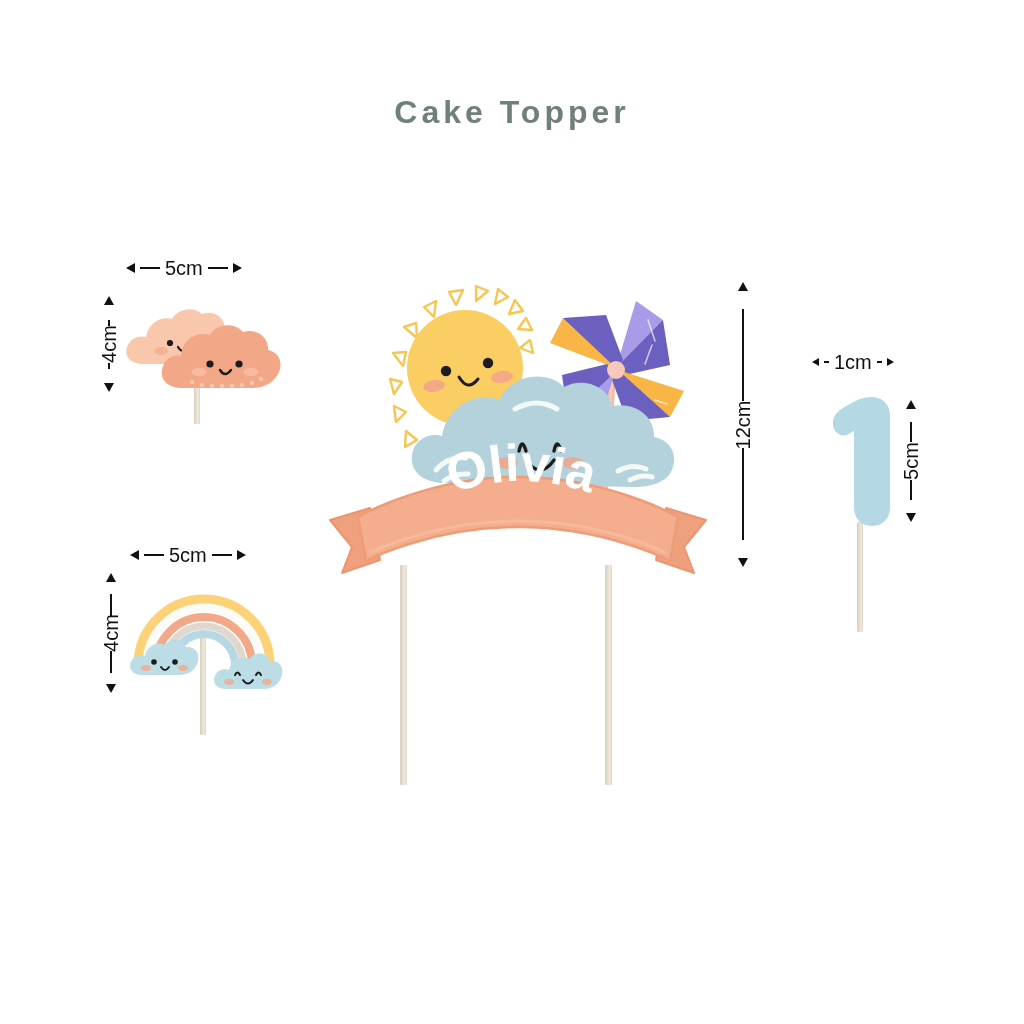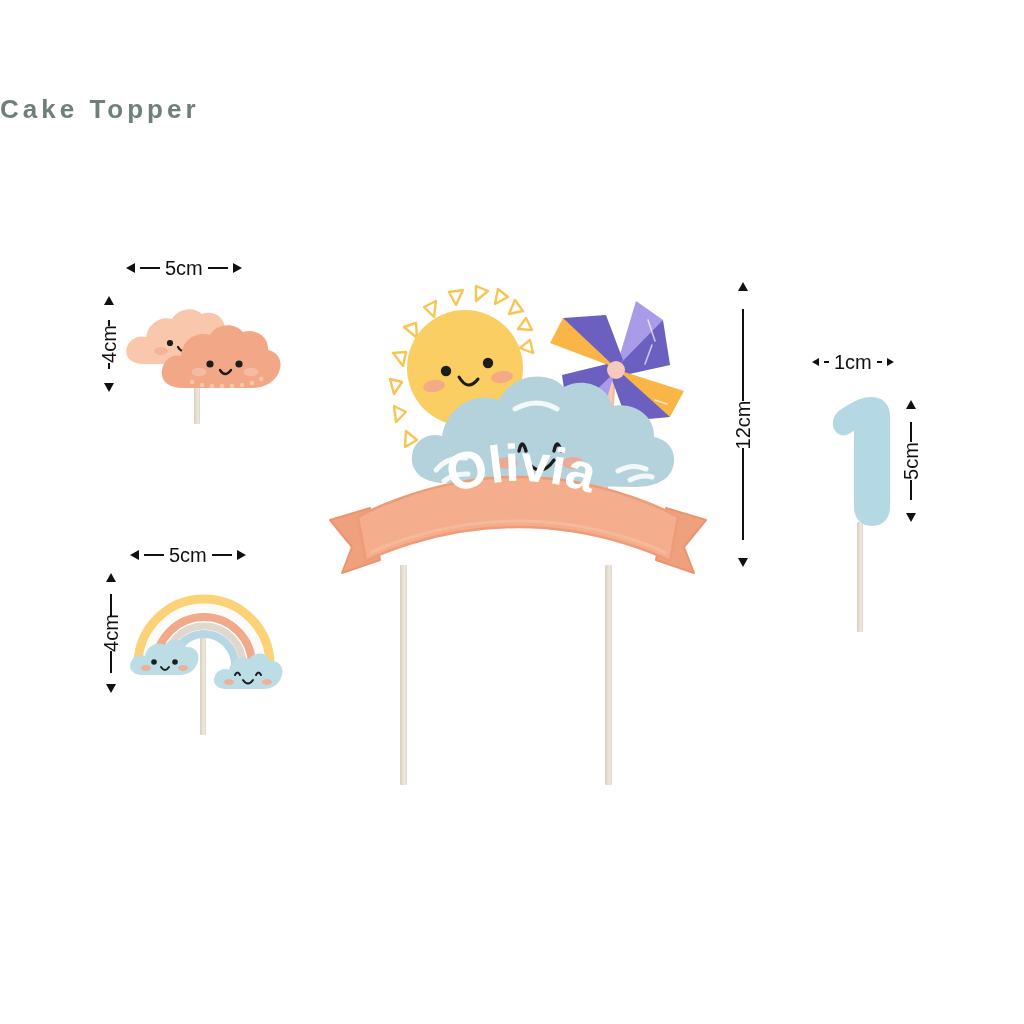--- a/index.html
+++ b/index.html
@@ -9,22 +9,22 @@
     background:#ffffff;
     font-family:"Liberation Sans",sans-serif;
     position:relative;overflow:hidden;
   }
   .stage{position:absolute;inset:0;}
   .abs{position:absolute;}
 
   
   #page-title{
     position:absolute;left:0;right:0;top:94px;
-    text-align:left;
-    font-size:26px;
+    text-align:center;
+    font-size:32px;
     font-weight:700;
     letter-spacing:4px;
     color:#6f807c;
     font-family:"Liberation Sans",sans-serif;
   }
 
   
   .dim-text{
     font-size:20px;color:#111;font-family:"Liberation Sans",sans-serif;
     white-space:nowrap;line-height:1;

